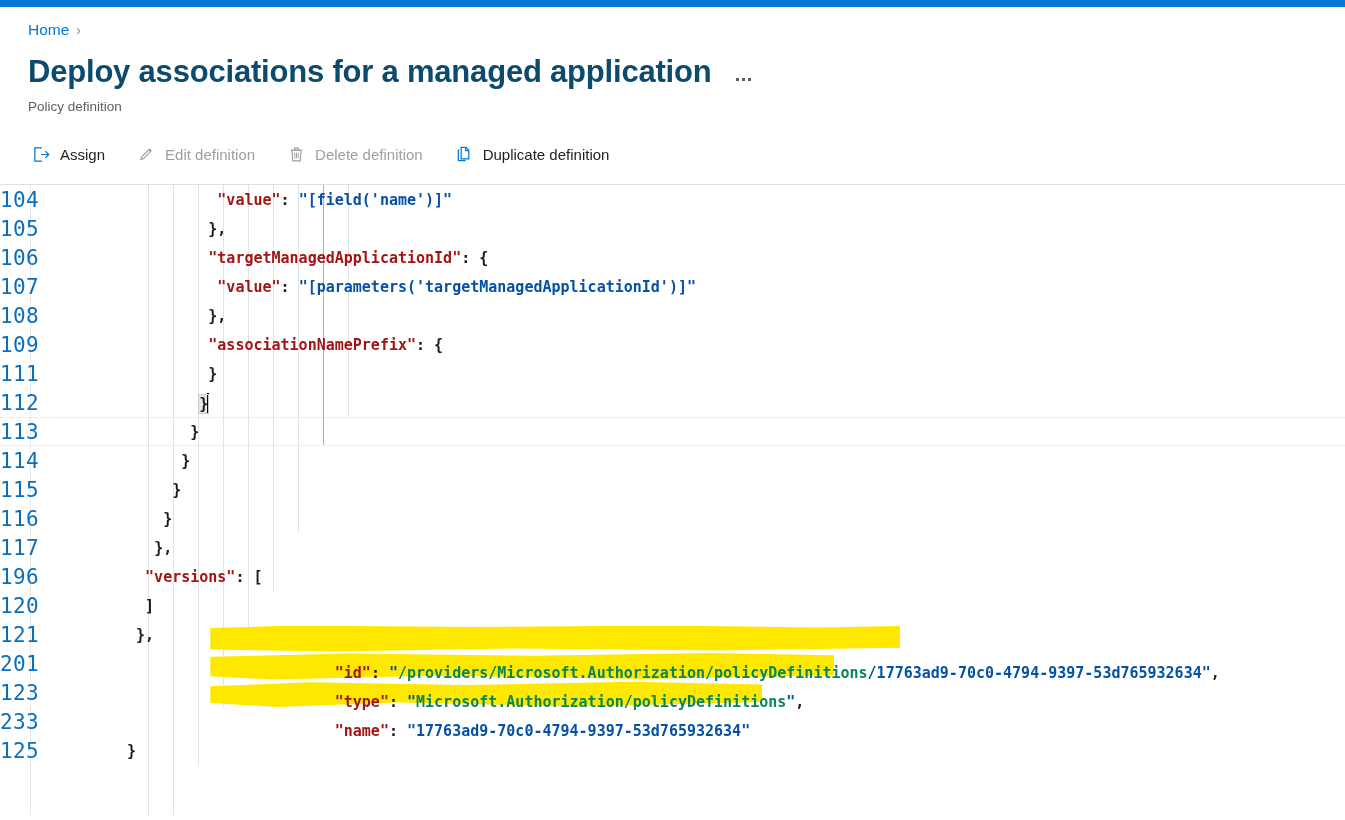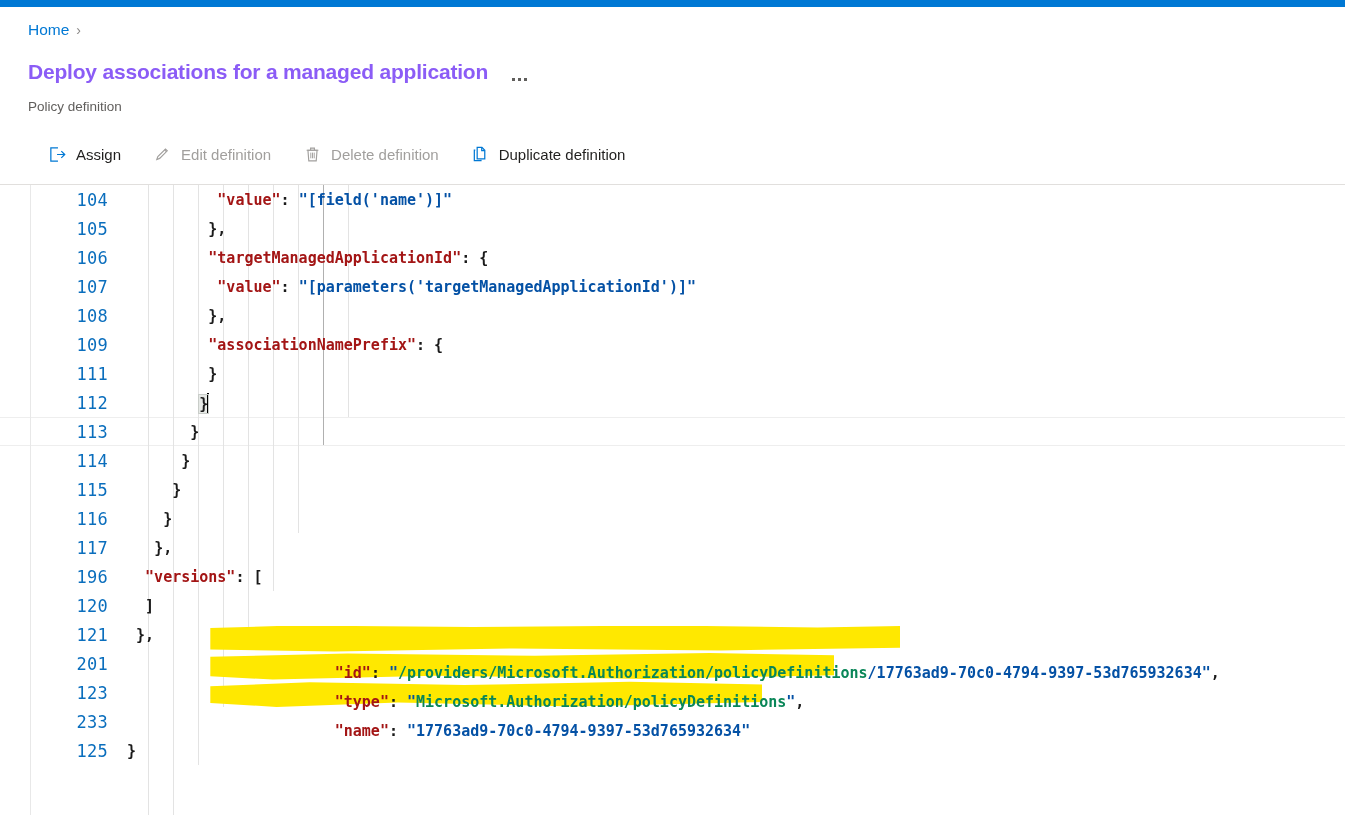--- a/index.html
+++ b/index.html
@@ -46,24 +46,24 @@
   }
 
   
   .title-row {
     display: flex;
     align-items: flex-end;
     padding: 14px 0 0 28px;
     gap: 20px;
   }
   .page-title {
-    font-size: 21px;
+    font-size: 31px;
     font-weight: 600;
     letter-spacing: -0.2px;
-    color: #8b5cf6;
+    color: #0c4a6e;
     line-height: 38px;
     margin: 0;
     white-space: nowrap;
   }
   .title-ellipsis {
     display: inline-flex;
     align-items: center;
     gap: 3px;
     padding: 6px 4px 10px 4px;
     cursor: pointer;
@@ -81,21 +81,20 @@
     line-height: 16px;
   }
 
   
   .command-bar {
     display: flex;
     align-items: center;
     padding: 20px 0 0 28px;
     gap: 0px;
     height: 38px;
-    margin-left: 16px;
   }
   .cmd {
     display: flex;
     align-items: center;
     gap: 9px;
     padding: 6px 14px 6px 4px;
     font-size: 15px;
     color: #201f1e;
     cursor: pointer;
     background: none;
@@ -152,26 +151,26 @@
   .line {
     display: flex;
     height: 29px;
     align-items: center;
     font-family: "DejaVu Sans Mono", "Liberation Mono", monospace;
     font-size: 15px;
   }
   .lnum {
     width: 118px;
     flex: 0 0 118px;
-    text-align: right;
+    text-align: left;
     padding-right: 10px;
     box-sizing: border-box;
     color: #0a6ebd;
     font-weight: 500;
-    font-size: 17px;
+    font-size: 21px;
     letter-spacing: 0.3px;
     user-select: none;
   }
   .ltext {
     position: relative;
     white-space: pre;
     flex: 1 1 auto;
     letter-spacing: 0px;
     font-weight: 600;
   }

